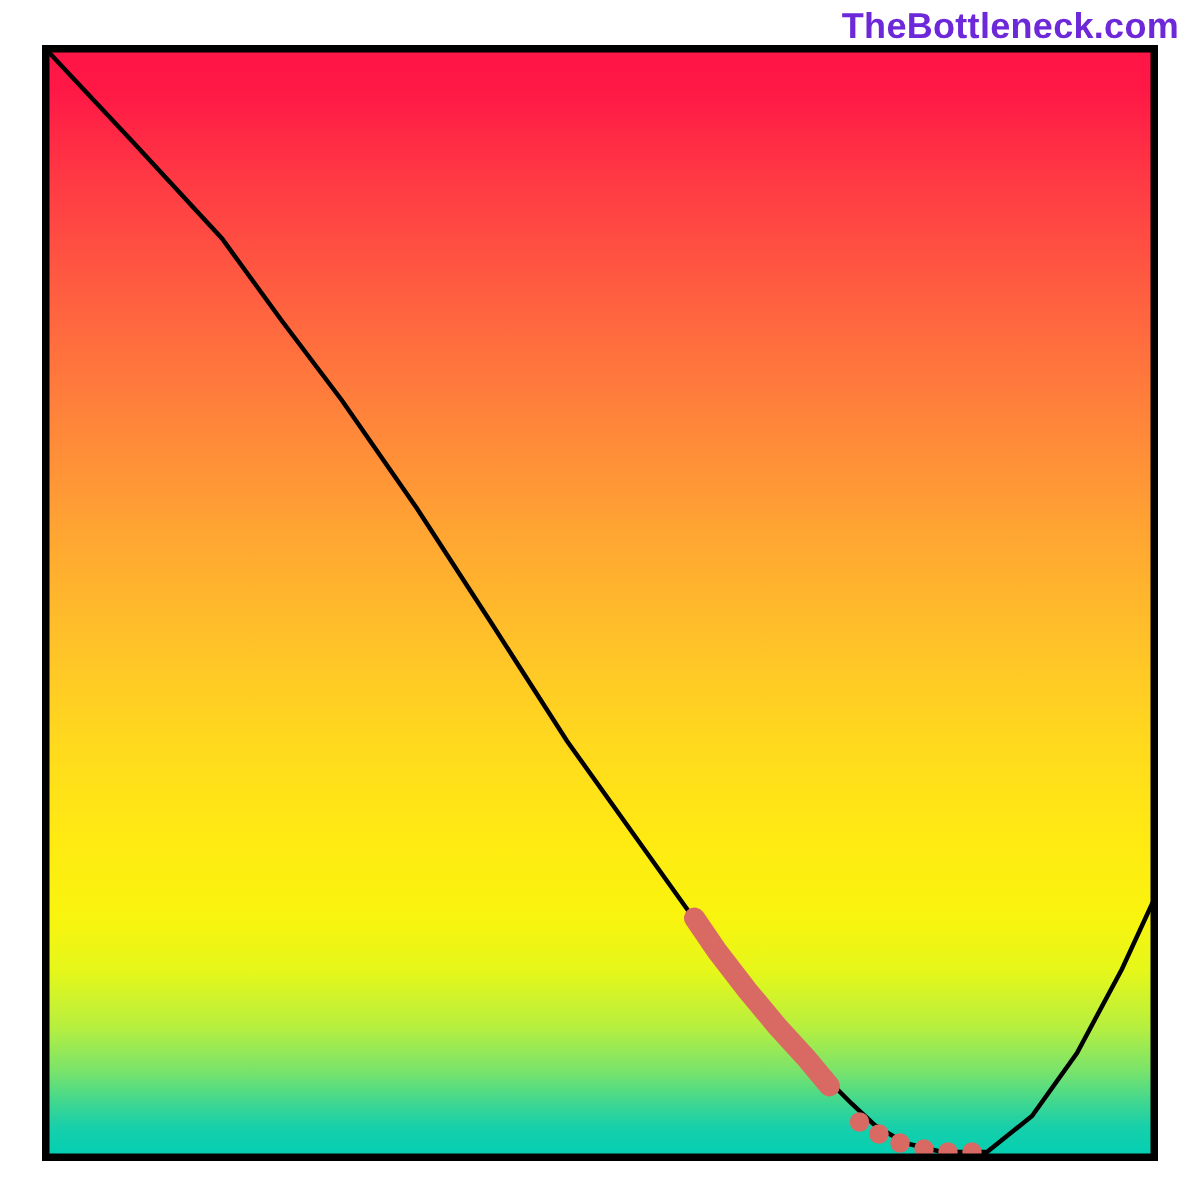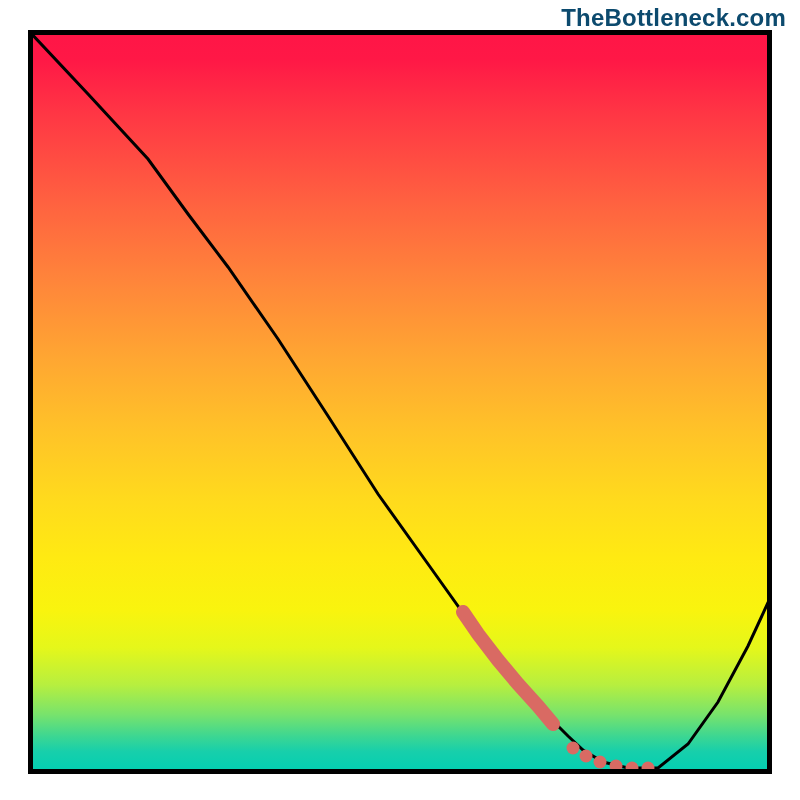--- a/index.html
+++ b/index.html
@@ -15,21 +15,21 @@
     position: relative;
     width: 800px;
     height: 800px;
   }
   .watermark {
     position: absolute;
     top: 4px;
     right: 14px;
     font-size: 24px;
     font-weight: 600;
-    color: #0c4a6e;
+    color: #6d28d9;
     letter-spacing: 0.2px;
     z-index: 50;
   }
   .frame {
     position: absolute;
     left: 28px;
     top: 30px;
     width: 744px;
     height: 744px;
     box-sizing: border-box;

